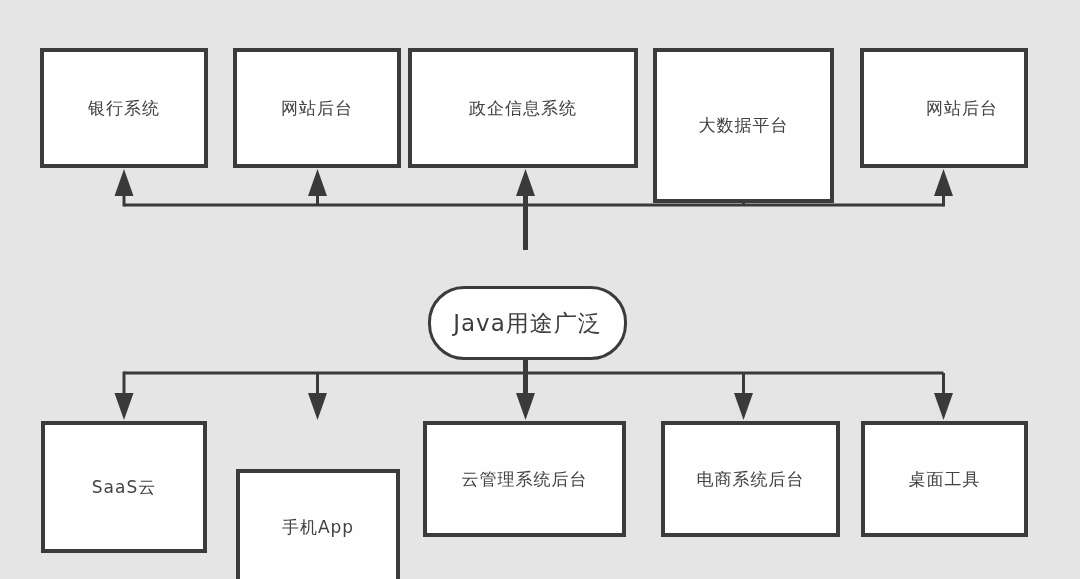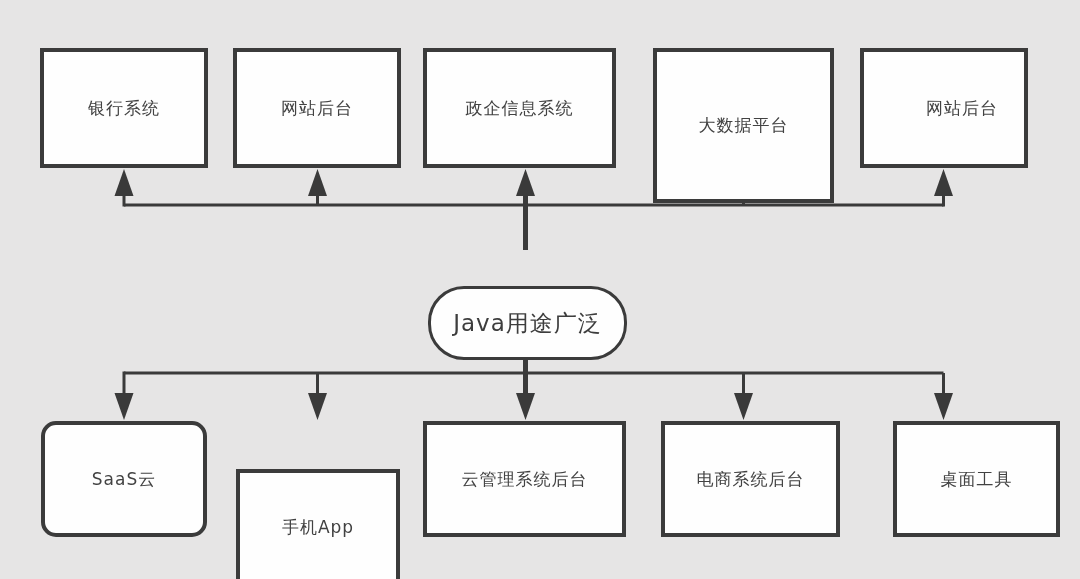--- a/index.html
+++ b/index.html
@@ -37,31 +37,31 @@
   }
   .node.center-node {
     border-radius: 36px;
     border-width: 3px;
     font-size: 23px;
     color: #3d3d3d;
   }
   
   .t1 { left: 40px;  top: 48px; width: 168px; height: 120px; }
   .t2 { left: 233px; top: 48px; width: 168px; height: 120px; }
-  .t3 { left: 423px; top: 48px; width: 193px; height: 120px; }
+  .t3 { left: 408px; top: 48px; width: 230px; height: 120px; }
   .t4 { left: 653px; top: 48px; width: 181px; height: 155px; }
   .t5 { left: 860px; top: 48px; width: 168px; height: 120px; padding-left: 36px; }
   
   .cn { left: 428px; top: 250px; width: 199px; height: 74px; margin-top: 36px; }
   
-  .b1 { left: 41px;  top: 421px; width: 166px; height: 116px; border-radius: 15px; }
+  .b1 { left: 41px;  top: 421px; width: 166px; height: 132px; }
   .b2 { left: 236px; top: 421px; width: 164px; height: 116px; margin-top: 48px; }
   .b3 { left: 423px; top: 421px; width: 203px; height: 116px; }
   .b4 { left: 661px; top: 421px; width: 179px; height: 116px; }
-  .b5 { left: 861px; top: 421px; width: 167px; height: 116px; margin-left: 32px; }
+  .b5 { left: 861px; top: 421px; width: 167px; height: 116px; }
 </style>
 </head>
 <body>
 
 <div class="stage">
 
   <svg class="connector-layer" viewBox="0 0 1080 579" xmlns="http://www.w3.org/2000/svg">
     <g stroke="#3a3a3a" fill="#3a3a3a">
 
       <path d="M124 205 H943.5" stroke-width="3" fill="none"></path>

